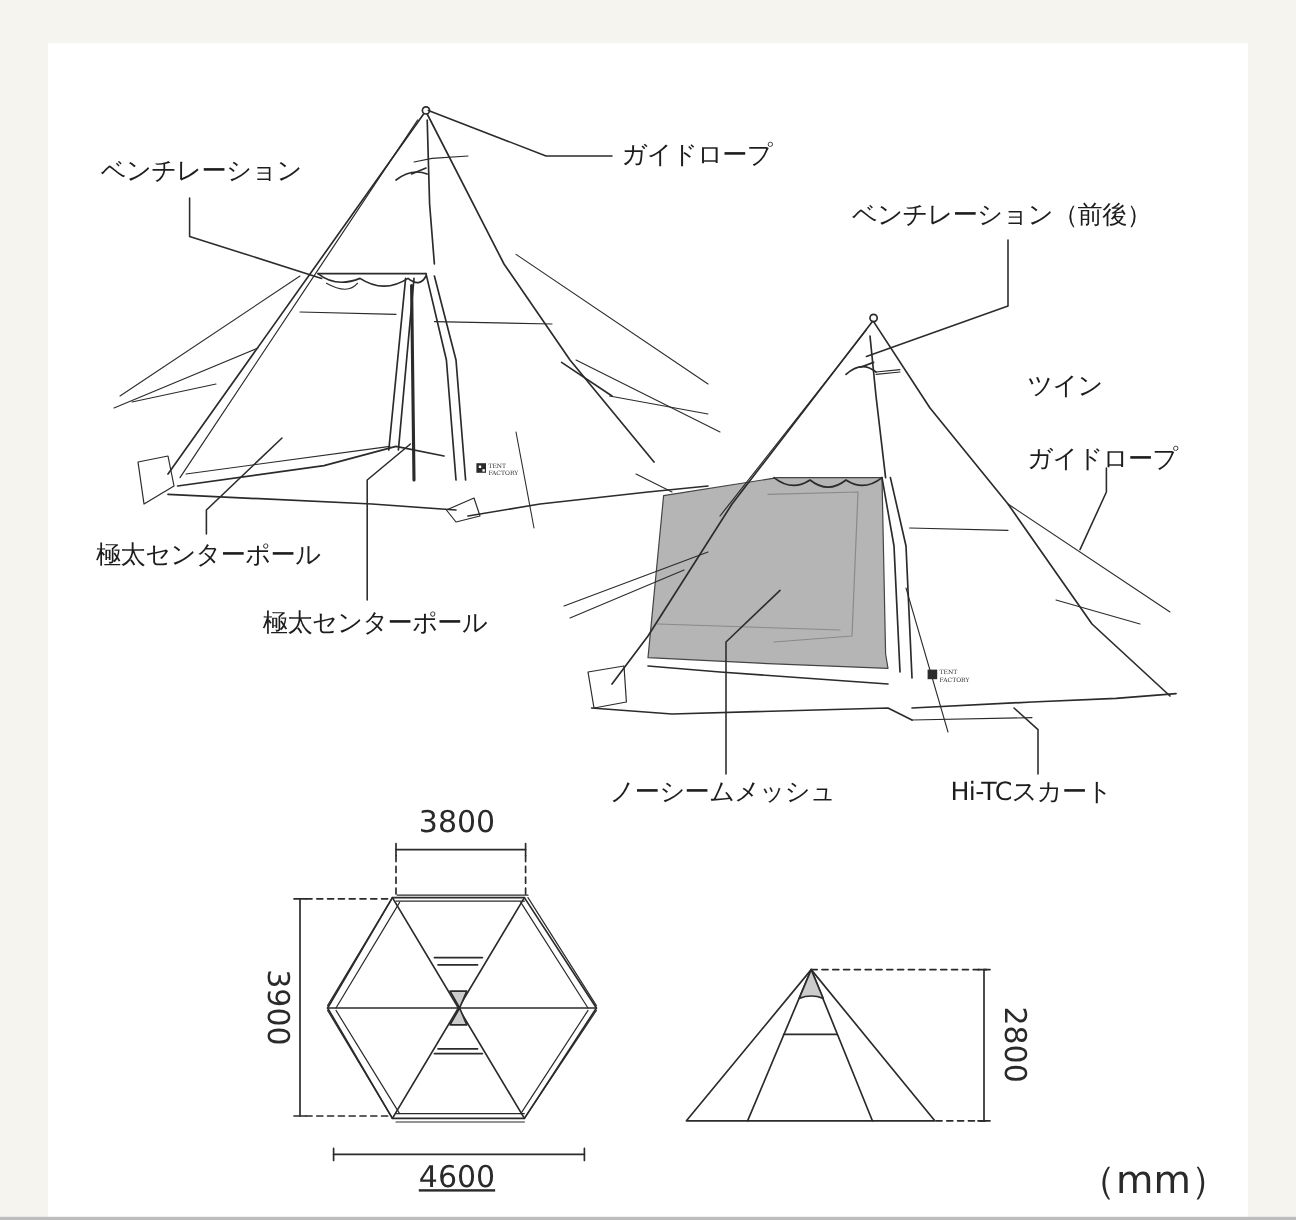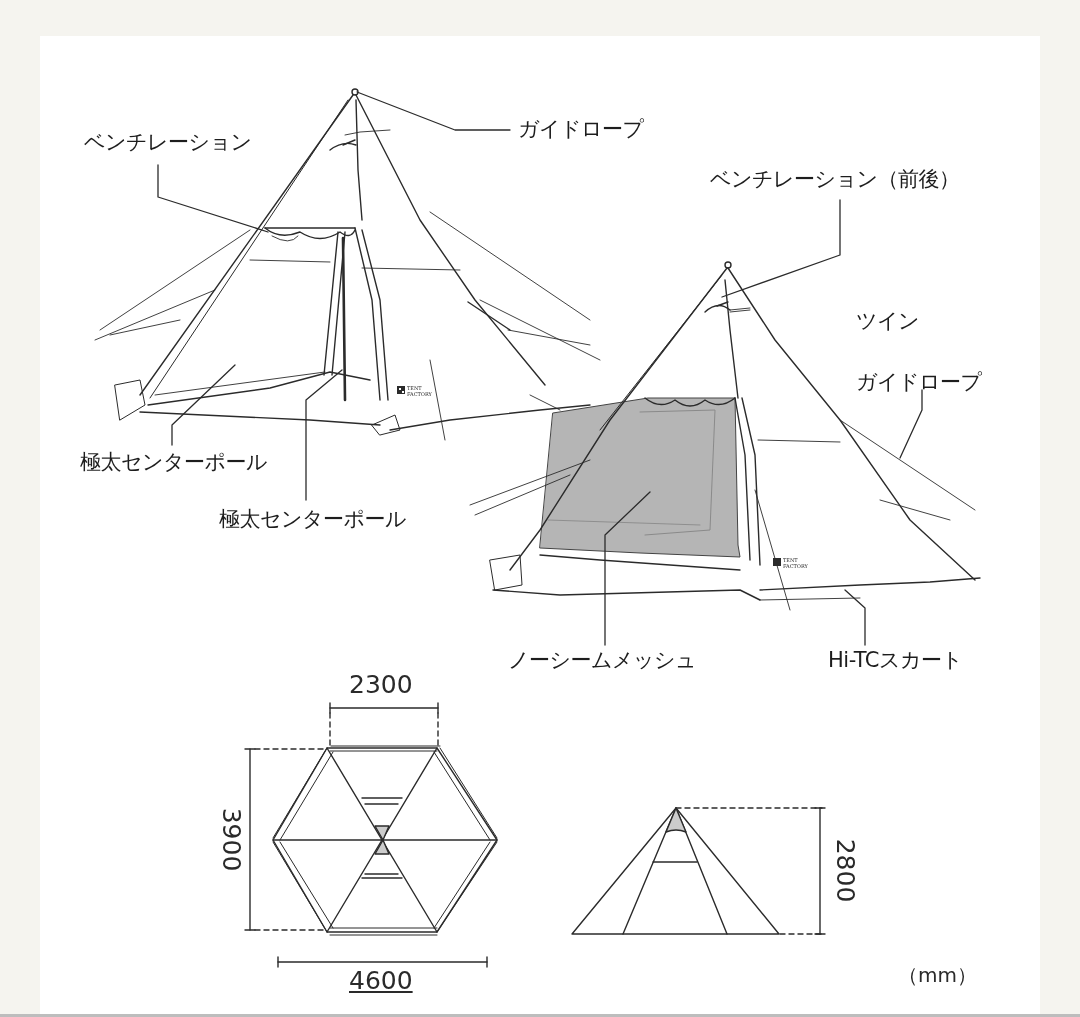--- a/index.html
+++ b/index.html
@@ -16,21 +16,21 @@
   .bottom-rule {
     position: absolute; left: 0; top: 1014px; width: 1080px; height: 3px; background: #bdbdbd;
   }
   svg.art { position: absolute; left: 0; top: 0; width: 1080px; height: 1017px; }
   .lbl {
     position: absolute; color: #1d1d1d; font-size: 21px; white-space: nowrap; line-height: 1.15;
     letter-spacing: -0.5px;
   }
   .dim { position: absolute; color: #2a2a2a; font-size: 25px; white-space: nowrap; }
   .dim.rot { transform: rotate(90deg); transform-origin: center center; }
-  .unit { position: absolute; color: #2a2a2a; font-size: 20px; }
+  .unit { position: absolute; color: #2a2a2a; font-size: 32px; }
 </style>
 </head>
 <body>
 
 <div class="panel"></div>
 
 <svg class="art" viewBox="0 0 1080 1017" fill="none" stroke="#2b2b2b" stroke-width="1.4" stroke-linejoin="round" stroke-linecap="round">
 
   <g>
 
@@ -189,21 +189,21 @@
 </svg>
 
 <div class="lbl" style="left:84px; top:130px;">ベンチレーション</div>
 <div class="lbl" style="left:518px; top:117px;">ガイドロープ</div>
 <div class="lbl" style="left:710px; top:167px;">ベンチレーション（前後）</div>
 <div class="lbl" style="left:856px; top:309px;text-align:right;">ツイン</div>
 <div class="lbl" style="left:856px; top:338px;margin-top:32px;">ガイドロープ</div>
 <div class="lbl" style="left:80px; top:450px;">極太センターポール</div>
 <div class="lbl" style="left:219px; top:507px;">極太センターポール</div>
 <div class="lbl" style="left:508px; top:648px;font-family:Liberation Serif, serif;">ノーシームメッシュ</div>
-<div class="lbl" style="left:828px; top:648px;">Hi-TCスカート</div>
-
-<div class="dim" style="left:349px; top:670px;">2300</div>
+<div class="lbl" style="left:792px; top:648px;">Hi-TCスカート</div>
+
+<div class="dim" style="left:349px; top:670px;">3800</div>
 <div class="dim rot" style="left:200px; top:825px;">3900</div>
 <div class="dim" style="left:349px; top:966px;text-decoration:underline;">4600</div>
 <div class="dim rot" style="left:814px; top:856px;">2800</div>
 <div class="unit" style="left:898px; top:962px;">（mm）</div>
 
 <div class="bottom-rule"></div>
 
 </body></html>

